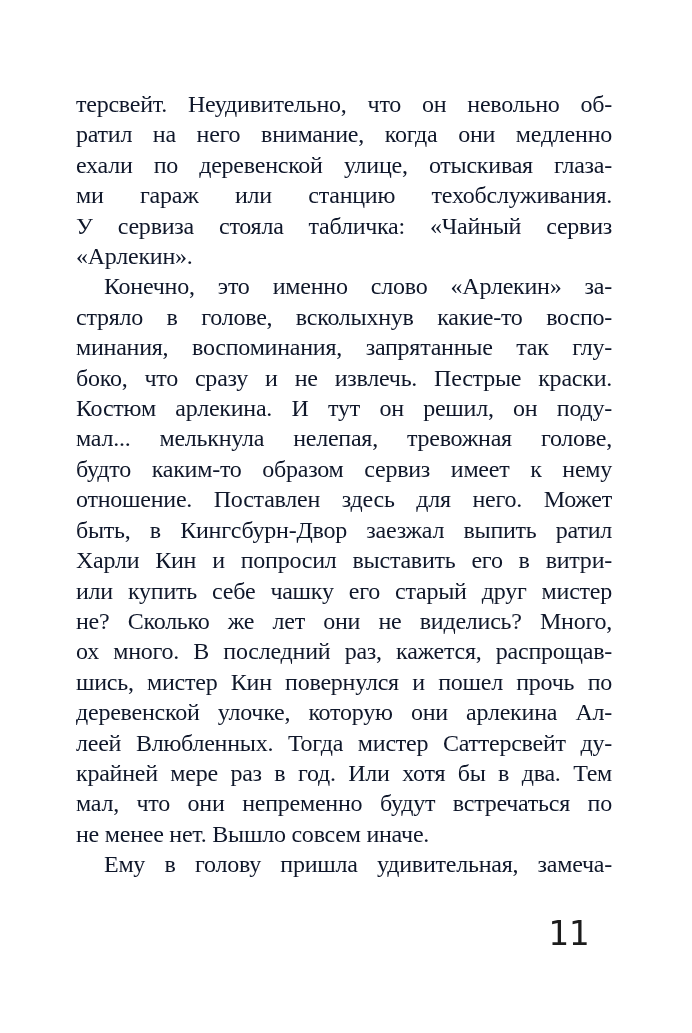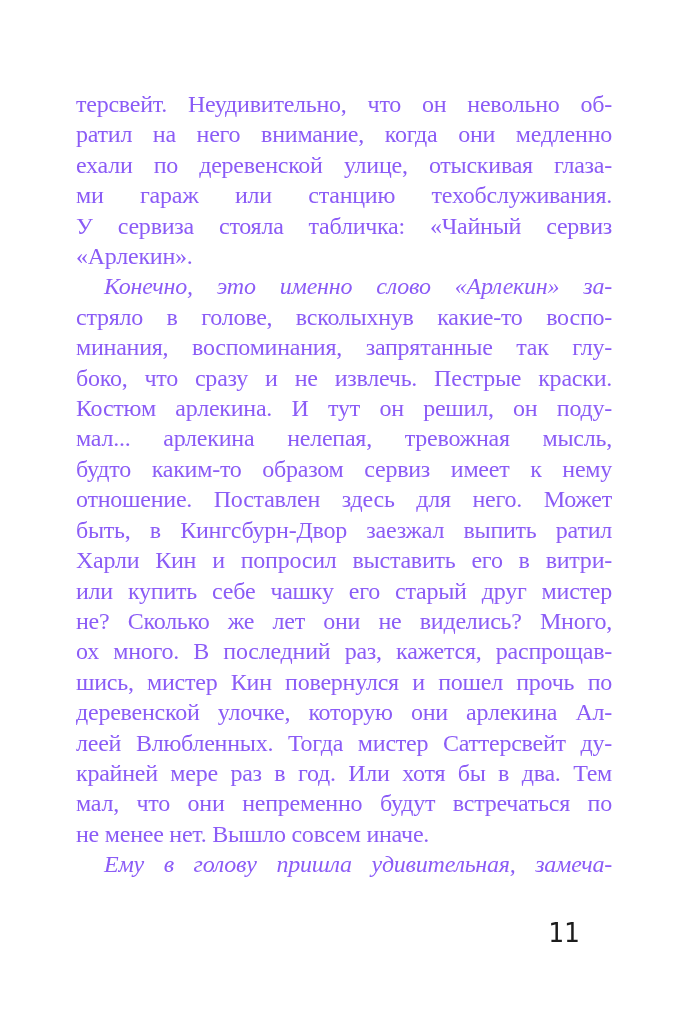--- a/index.html
+++ b/index.html
@@ -16,36 +16,36 @@
   }
   #page-text {
     position: absolute;
     left: 76px;
     top: 89px;
     width: 536px;
     font-family: "Liberation Serif", "DejaVu Serif", serif;
     font-size: 24px;
     line-height: 30.4px;
     letter-spacing: -0.01em;
-    color: #8b5cf6;
+    color: #0f172a;
   }
   .para { margin: 0; padding: 0; }
   .line {
     text-align: justify;
     text-align-last: justify;
     white-space: normal;
   }
   .line.end { text-align-last: left; }
-  .para.ind .line:first-child { padding-left: 28px; font-style: italic; }
+  .para.ind .line:first-child { padding-left: 28px; }
   #page-number {
     position: absolute;
     left: 548px;
     top: 920px;
     font-family: "DejaVu Sans Mono", "Liberation Mono", monospace;
-    font-size: 26px;
+    font-size: 34px;
     line-height: 26px;
     color: #1c1c1c;
   }
 </style>
 </head>
 <body>
 
 <div id="book-page">
 
   <div id="page-text">
@@ -58,21 +58,21 @@
       <div class="line">У сервиза стояла табличка: «Чайный сервиз</div>
       <div class="line end">«Арлекин».</div>
     </div>
 
     <div class="para ind">
       <div class="line">Конечно, это именно слово «Арлекин» за-</div>
       <div class="line">стряло в голове, всколыхнув какие-то воспо-</div>
       <div class="line">минания, воспоминания, запрятанные так глу-</div>
       <div class="line">боко, что сразу и не извлечь. Пестрые краски.</div>
       <div class="line">Костюм арлекина. И тут он решил, он поду-</div>
-      <div class="line">мал... арлекина нелепая, тревожная мысль,</div>
+      <div class="line">мал... мелькнула нелепая, тревожная голове,</div>
       <div class="line">будто каким-то образом сервиз имеет к нему</div>
       <div class="line">отношение. Поставлен здесь для него. Может</div>
       <div class="line">быть, в Кингсбурн-Двор заезжал выпить ратил</div>
       <div class="line">Харли Кин и попросил выставить его в витри-</div>
       <div class="line">или купить себе чашку его старый друг мистер</div>
       <div class="line">не? Сколько же лет они не виделись? Много,</div>
       <div class="line">ох много. В последний раз, кажется, распрощав-</div>
       <div class="line">шись, мистер Кин повернулся и пошел прочь по</div>
       <div class="line">деревенской улочке, которую они арлекина Ал-</div>
       <div class="line">леей Влюбленных. Тогда мистер Саттерсвейт ду-</div>

